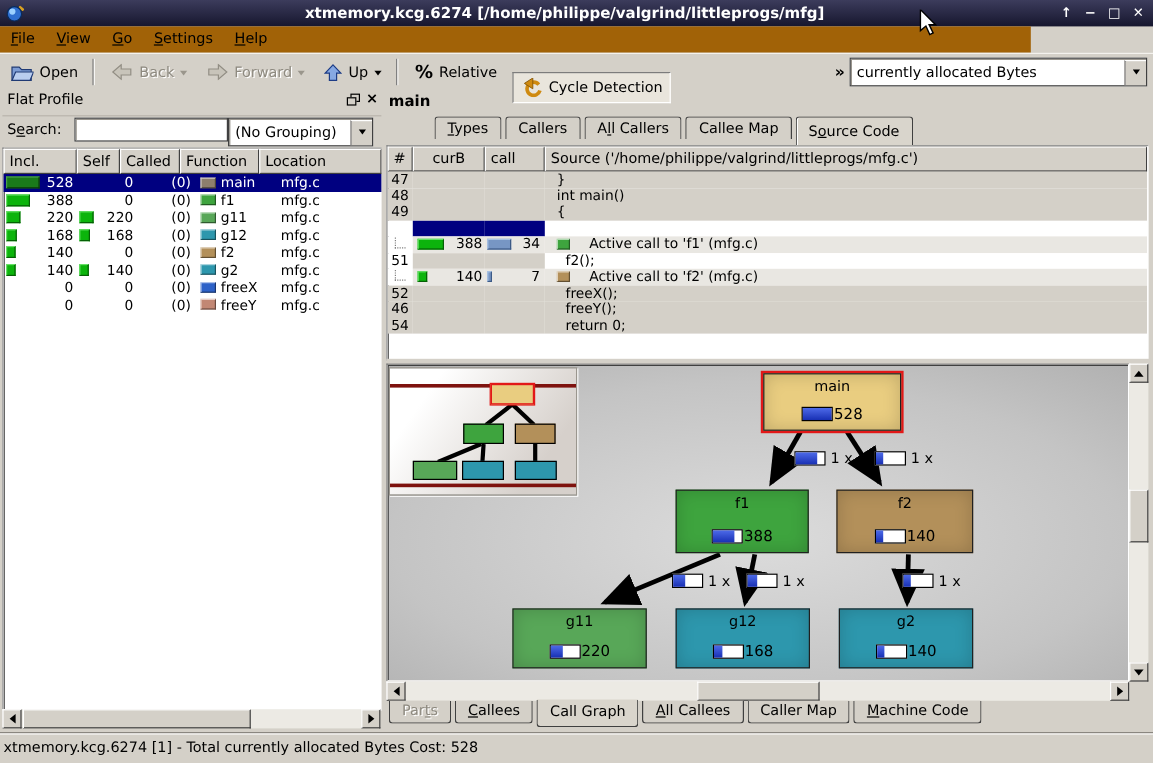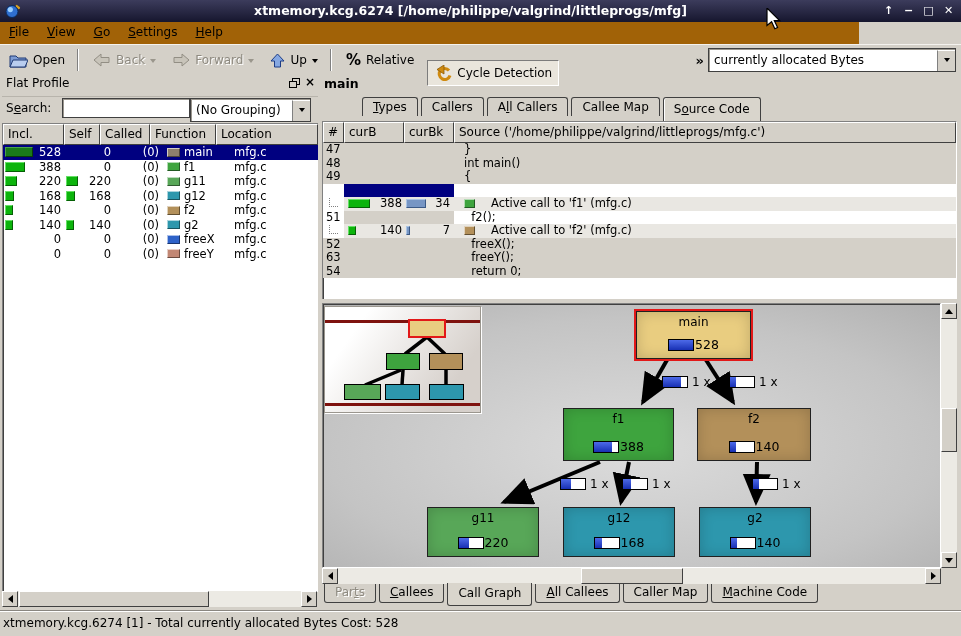--- a/index.html
+++ b/index.html
@@ -359,22 +359,22 @@
         <span class="tab"><u>T</u>ypes</span>
         <span class="tab">Callers</span>
         <span class="tab">A<u>l</u>l Callers</span>
         <span class="tab">Callee Map</span>
         <span class="tab active">S<u>o</u>urce Code</span>
       </div>
 
     <div class="source-frame sunken">
       <div class="thead" id="src-head">
           <span class="hcell" style="width: 21px;">#</span>
-          <span class="hcell" style="width: 60px;">curB</span>
-          <span class="hcell" style="width: 50px;">curBk</span>
+          <span class="hcell" style="width: 60px; text-align: center;">curB</span>
+          <span class="hcell" style="width: 50px;">call</span>
           <span class="hcell" style="flex: 1 1 0%;">Source ('/home/philippe/valgrind/littleprogs/mfg.c')</span>
         </div>
       <div id="src-body">
           <div class="srow">
             <span class="sc line">47</span>
             <span class="sc curb"></span>
             <span class="sc curbk"></span>
             <span class="sc src">}</span>
           </div>
           <div class="srow">
@@ -413,21 +413,21 @@
             <span class="sc curbk"><span class="sbar blue" style="width: 4px;"></span>7</span>
             <span class="sc src"><span class="srcicon" style="background: rgb(179, 144, 90);"></span>Active call to 'f2' (mfg.c)</span>
           </div>
           <div class="srow">
             <span class="sc line">52</span>
             <span class="sc curb"></span>
             <span class="sc curbk"></span>
             <span class="sc src">  freeX();</span>
           </div>
           <div class="srow">
-            <span class="sc line">63</span>
+            <span class="sc line">46</span>
             <span class="sc curb"></span>
             <span class="sc curbk"></span>
             <span class="sc src">  freeY();</span>
           </div>
           <div class="srow">
             <span class="sc line">54</span>
             <span class="sc curb"></span>
             <span class="sc curbk"></span>
             <span class="sc src">  return 0;</span>
           </div>

